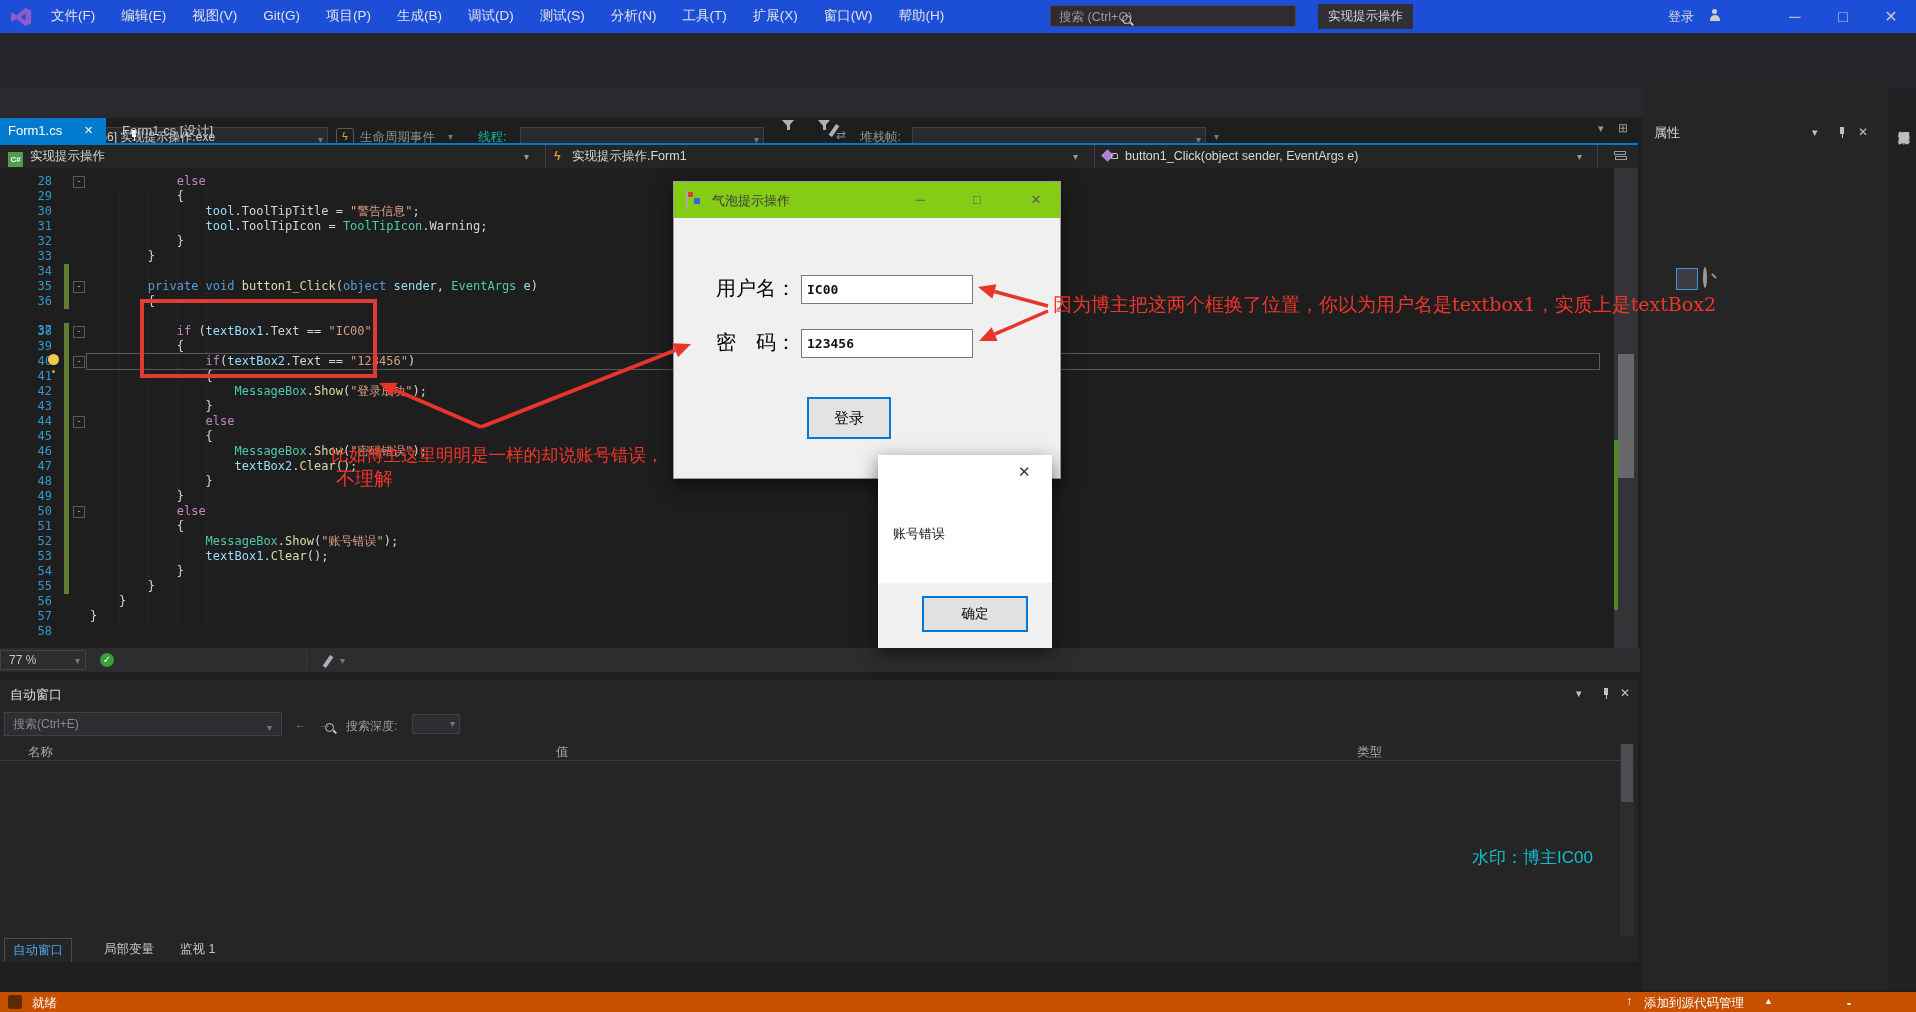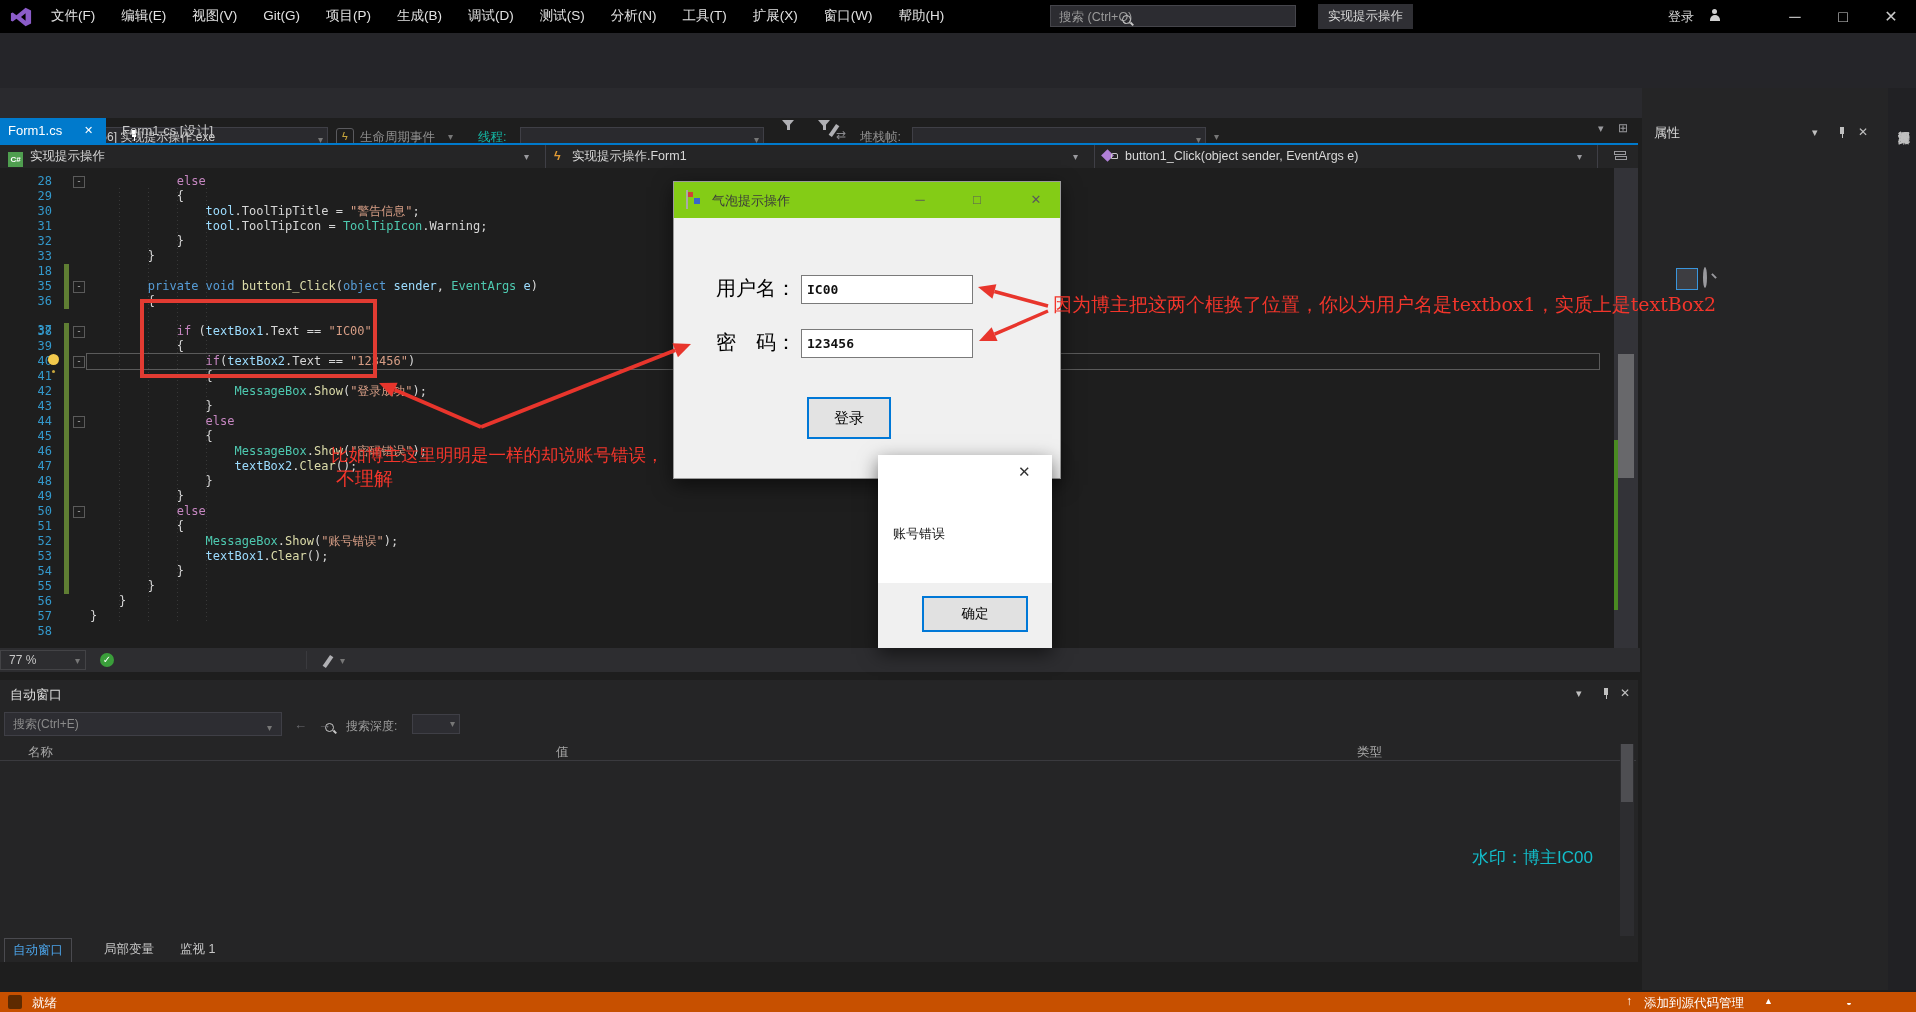--- a/index.html
+++ b/index.html
@@ -3,21 +3,21 @@
 <meta charset="utf-8">
 <style>
   html,body{margin:0;padding:0}
   body{width:1916px;height:1012px;overflow:hidden;background:#1E1E1E;
        font-family:"Liberation Sans",sans-serif;color:#D4D4D4;position:relative}
   .ab{position:absolute}
   .nw{white-space:nowrap}
   .i{display:inline-block;text-align:center;line-height:1}
   .vsep{width:1px;height:18px;background:#3A3A3E}
   
-  #titlebar{left:0;top:0;width:1916px;height:33px;background:#000000}
+  #titlebar{left:0;top:0;width:1916px;height:33px;background:#1d4ed8}
   .menu-item{display:inline-block;padding:7px 13px;font-size:13.5px;color:#E2E2E2;cursor:default}
   #search-box{left:1050px;top:5px;width:246px;height:22px;background:#2C2C31;border:1px solid #45454B;
       font-size:12.5px;color:#9A9A9A;line-height:22px;padding-left:8px;box-sizing:border-box}
   #win-title{left:1318px;top:4px;height:25px;line-height:25px;background:#2F2F34;padding:0 10px;font-size:12.5px;color:#DADADA}
   
   #toolbar{left:0;top:33px;width:1916px;height:29px;background:#252529;border-bottom:1px solid #1A1A1D}
   .tbi{position:absolute;top:37px;width:20px;height:20px;font-size:14px;line-height:20px;text-align:center}
   .ddbox{position:absolute;top:37px;height:21px;background:#2A2A2E;border:1px solid #3F3F46;box-sizing:border-box;
          font-size:12px;color:#8F8F8F;line-height:19px;padding:0 6px}
   .ddcaret{position:absolute;right:4px;top:0;color:#777;font-size:10px}
@@ -297,21 +297,21 @@
       </div>
       <div class="cl" style="top: 66px;">
         <span class="ln">32</span>
         <span class="ct"><span style="color: rgb(214, 214, 214);">            }</span></span>
       </div>
       <div class="cl" style="top: 81px;">
         <span class="ln">33</span>
         <span class="ct"><span style="color: rgb(214, 214, 214);">        }</span></span>
       </div>
       <div class="cl" style="top: 96px;">
-        <span class="ln">18</span>
+        <span class="ln">34</span>
         <span class="chg"></span>
         <span class="ct"></span>
       </div>
       <div class="cl" style="top: 111px;">
         <span class="ln">35</span>
         <span class="chg"></span>
         <span class="fold">-</span>
         <span class="ct"><span style="color: rgb(214, 214, 214);">        </span><span style="color: rgb(86, 156, 214);">private</span><span style="color: rgb(214, 214, 214);"> </span><span style="color: rgb(86, 156, 214);">void</span><span style="color: rgb(214, 214, 214);"> </span><span style="color: rgb(220, 220, 170);">button1_Click</span><span style="color: rgb(214, 214, 214);">(</span><span style="color: rgb(86, 156, 214);">object</span><span style="color: rgb(214, 214, 214);"> </span><span style="color: rgb(156, 220, 254);">sender</span><span style="color: rgb(214, 214, 214);">, </span><span style="color: rgb(78, 201, 176);">EventArgs</span><span style="color: rgb(214, 214, 214);"> </span><span style="color: rgb(156, 220, 254);">e</span><span style="color: rgb(214, 214, 214);">)</span></span>
       </div>
       <div class="cl" style="top: 126px;">

